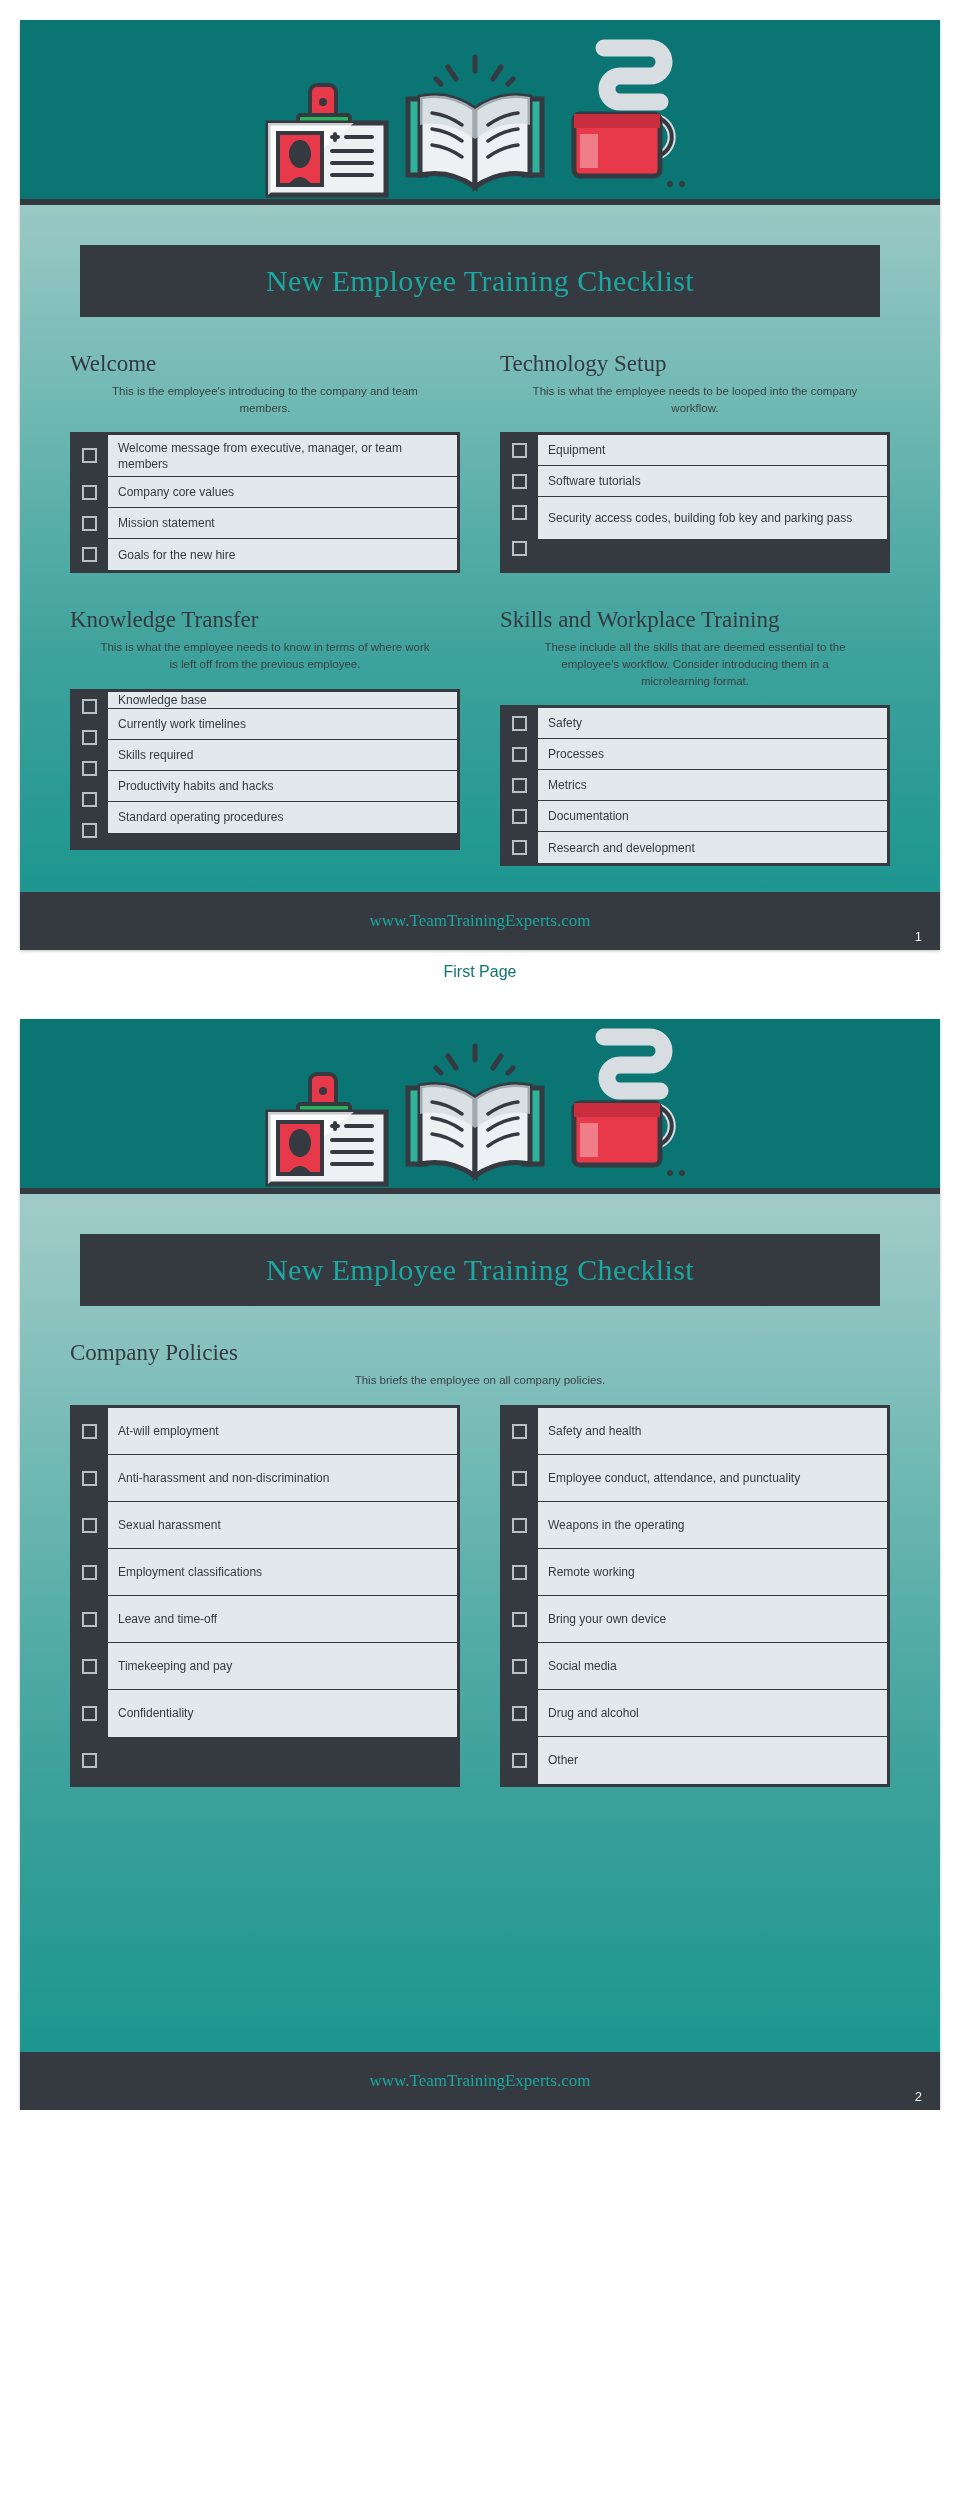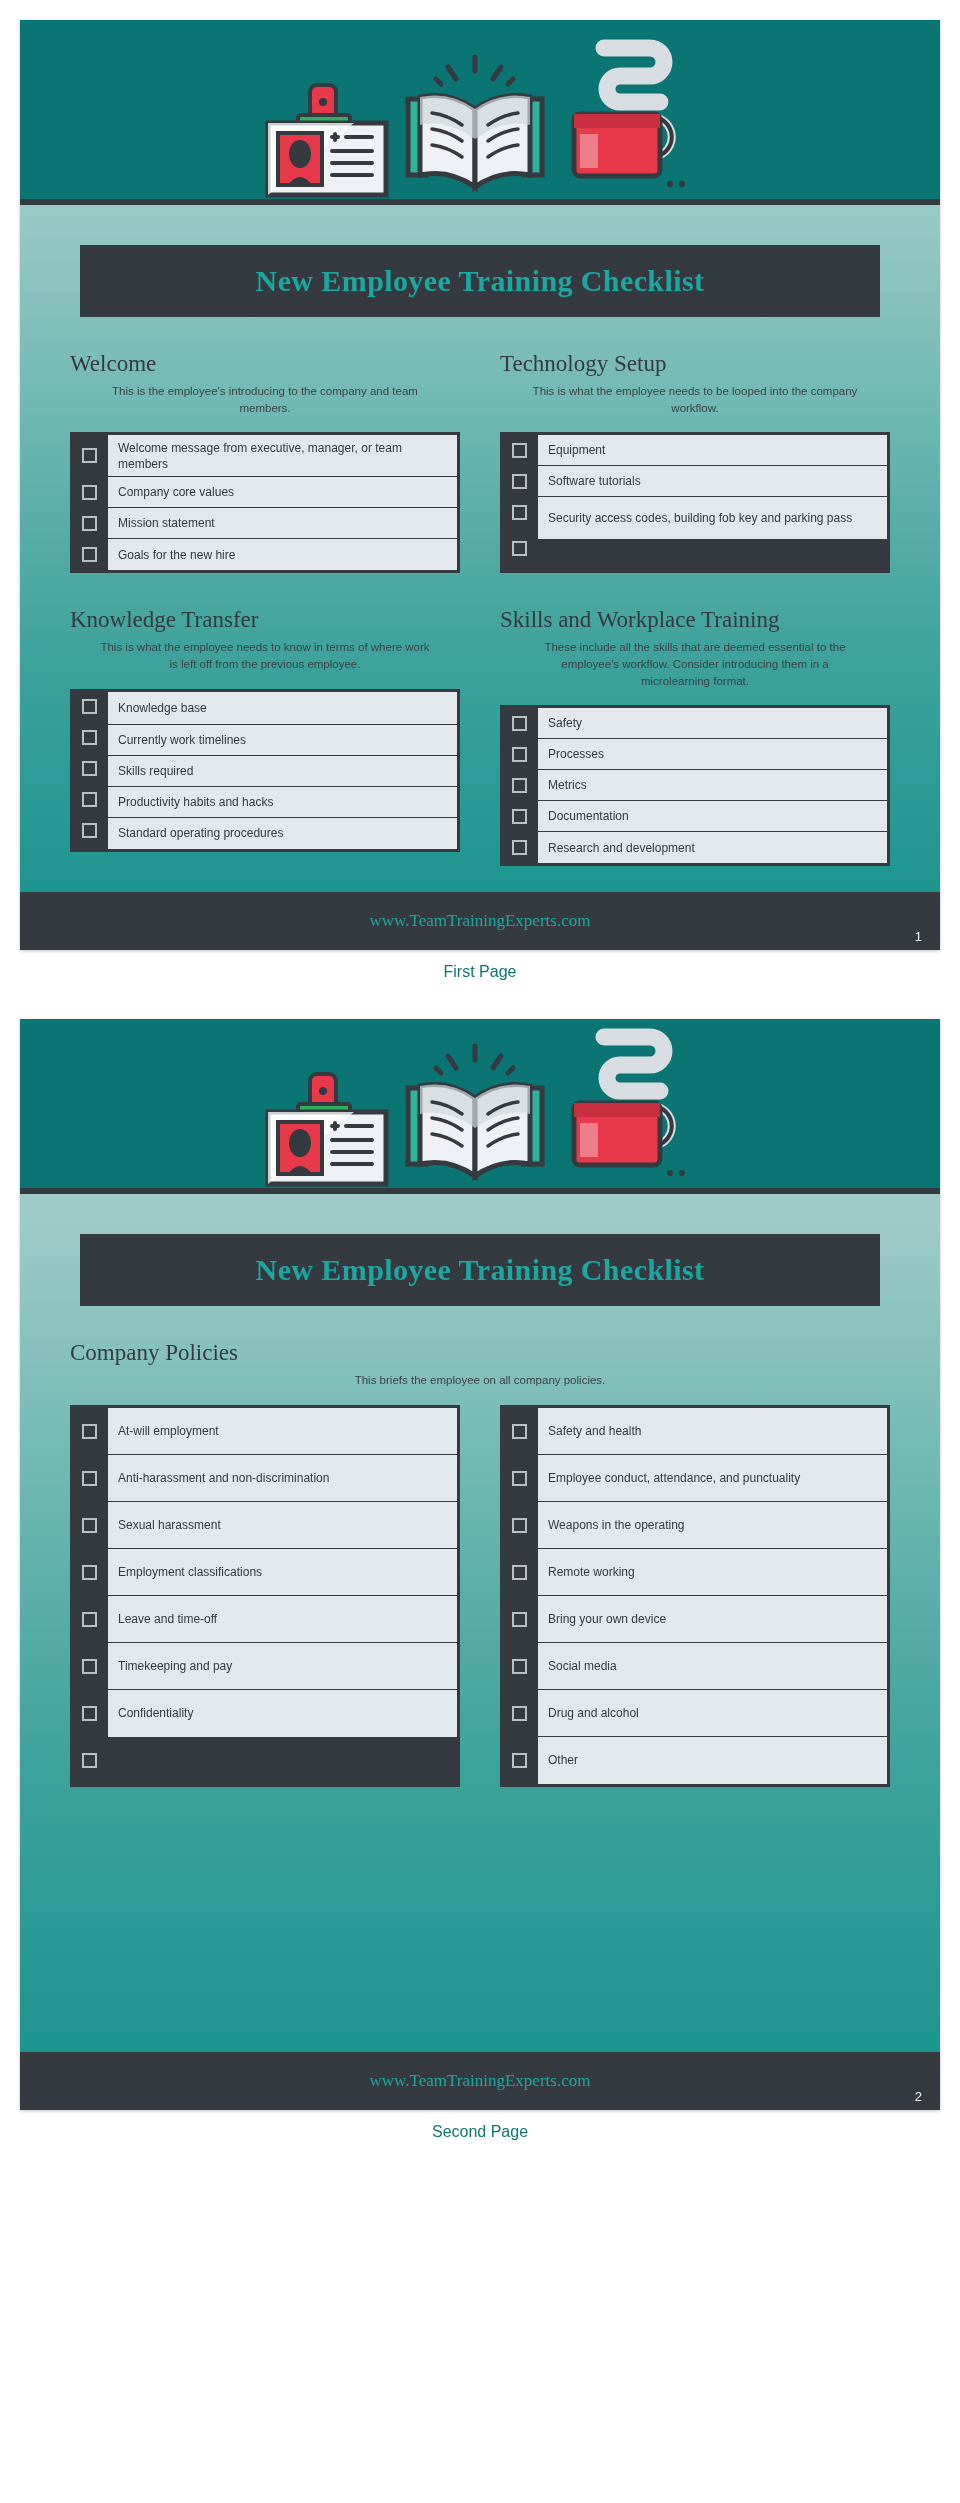--- a/index.html
+++ b/index.html
@@ -52,21 +52,20 @@
     height: 72px;
     display: flex;
     align-items: center;
     justify-content: center;
   }
   .title-bar .title {
     color: #1ba8a0;
     font-family: "Liberation Serif", serif;
     font-size: 30px;
     letter-spacing: .4px;
-    font-weight: bold;
   }
 
   
   .sections {
     padding: 34px 50px 0 50px;
   }
   .row2 { display: flex; gap: 40px; }
   .col { flex: 1; min-width: 0; }
 
   .sec-head {
@@ -300,21 +299,21 @@
                   <span class="cbox"></span>
                 </div>
               <div class="cl-boxcell" style="height:31px">
                   <span class="cbox"></span>
                 </div>
               <div class="cl-boxcell" style="height:31px">
                   <span class="cbox"></span>
                 </div>
             </div>
             <div class="cl-rows">
-              <div class="cl-row" style="height:33px">Knowledge base</div>
+              <div class="cl-row" style="height:17px">Knowledge base</div>
               <div class="cl-row" style="height:31px">Currently work timelines</div>
               <div class="cl-row" style="height:31px">Skills required</div>
               <div class="cl-row" style="height:31px">Productivity habits and hacks</div>
               <div class="cl-row" style="height:31px">Standard operating procedures</div>
             </div>
           </div>
         </div>
 
         <div class="col">
           <div class="sec-head">Skills and Workplace Training</div>
@@ -515,14 +514,13 @@
 
       </div>
     </div>
 
     <div class="footer" style="margin-top:265px">
       <span class="url">www.TeamTrainingExperts.com</span>
       <span class="pagenum">2</span>
     </div>
 
   </div>
-  <div class="caption">Second Page</div>
 </div>
 
 </body></html>

